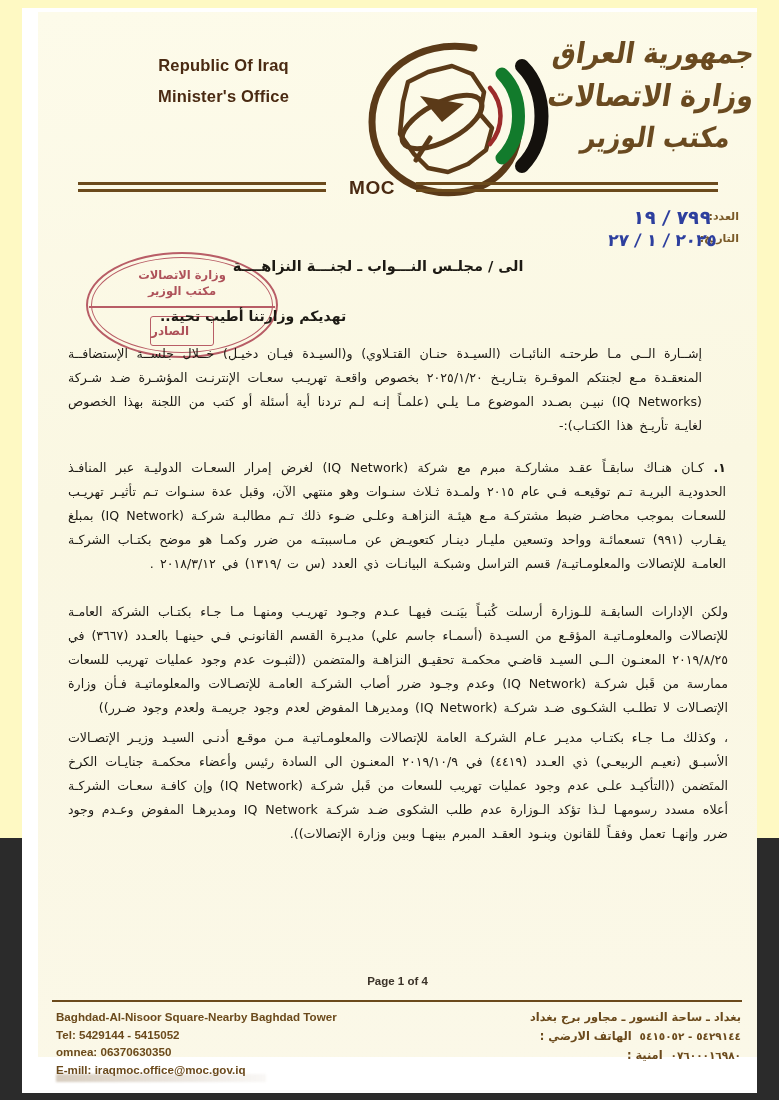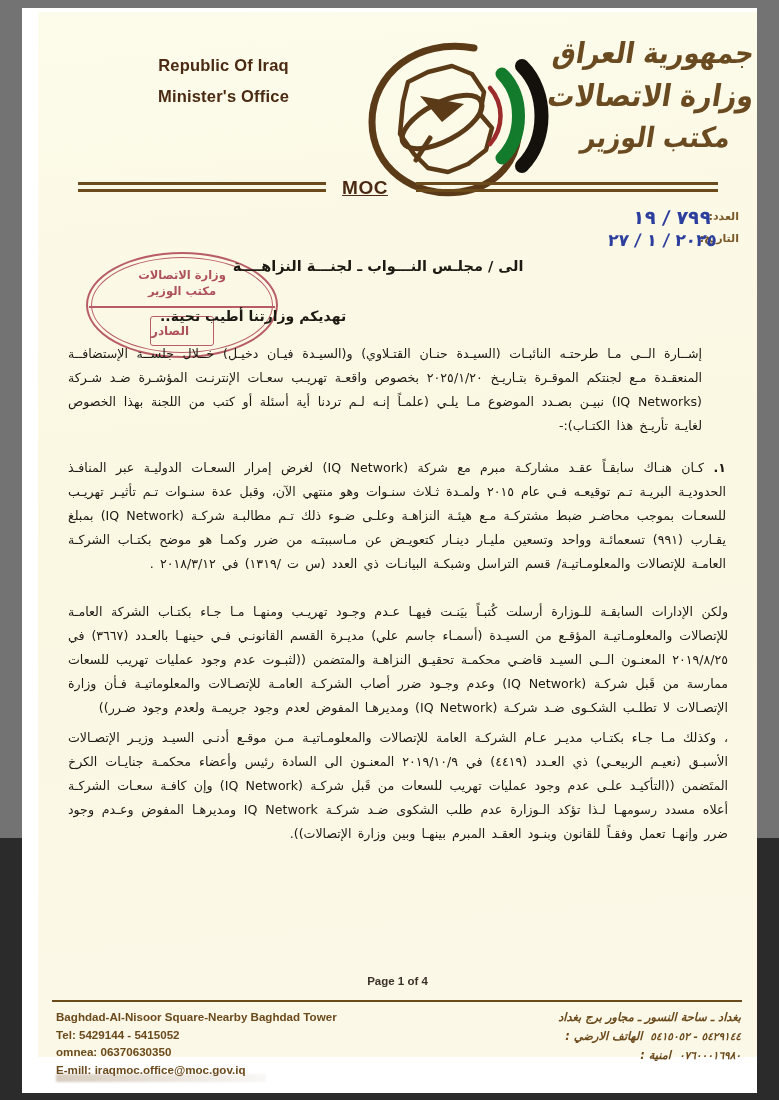--- a/index.html
+++ b/index.html
@@ -4,21 +4,21 @@
 <style>
   html,body{margin:0;padding:0;}
   body{
     width:779px;height:1100px;
     background:#2b2b2b;
     font-family:"Liberation Serif",serif;
     overflow:hidden;
   }
   .frame{
     position:absolute;left:0;top:0;width:779px;height:838px;
-    background:#737373;
+    background:#fef9c3;
   }
   .whitepad{
     position:absolute;left:22px;top:8px;width:735px;height:1085px;
     background:#ffffff;
   }
   .page{
     position:absolute;left:38px;top:12px;width:719px;height:1045px;
     background:#fbf9e6;
     background-image:linear-gradient(175deg,#fdfbea 0%,#faf7e2 45%,#fbf8e8 100%);
   }
@@ -51,23 +51,23 @@
   .rule-l,.rule-r{position:absolute;height:10px;}
   .rule-l{left:0;width:248px;}
   .rule-r{left:338px;width:302px;}
   .rule-l::before,.rule-r::before{
     content:"";position:absolute;left:0;right:0;top:0;height:2.6px;background:#6b4a1c;
   }
   .rule-l::after,.rule-r::after{
     content:"";position:absolute;left:0;right:0;top:7px;height:2.6px;background:#6b4a1c;
   }
   .moc{
-    position:absolute;left:248px;top:-5px;width:78px;text-align:center;
+    position:absolute;left:255px;top:-5px;width:78px;text-align:center;
     font-family:"Liberation Sans",sans-serif;font-weight:bold;
-    font-size:19px;color:#4a2a12;letter-spacing:.5px;text-decoration:underline;
+    font-size:19px;color:#4a2a12;letter-spacing:.5px;
   }
   
   .refbox{position:absolute;right:18px;top:196px;width:250px;height:52px;direction:rtl;}
   .ref-lbl{
     position:absolute;right:0;font-family:"DejaVu Sans",sans-serif;
     font-size:11px;font-weight:bold;color:#7a5a28;
   }
   .ref-lbl.a{top:2px;}
   .ref-lbl.b{top:24px;}
   .hand{
@@ -140,21 +140,21 @@
     position:absolute;left:14px;top:988px;width:690px;height:2.4px;background:#6b4a1c;
   }
   .foot-en{
     position:absolute;left:18px;top:996px;width:340px;
     font-family:"Liberation Sans",sans-serif;font-weight:bold;
     font-size:11.6px;line-height:17.5px;color:#6b4a1c;
   }
   .foot-ar{
     position:absolute;right:16px;top:996px;width:300px;direction:rtl;text-align:right;
     font-family:"DejaVu Sans",sans-serif;font-weight:bold;
-    font-size:11.4px;line-height:19px;color:#6b4a1c;font-style:italic;
+    font-size:11.4px;line-height:19px;color:#6b4a1c;
   }
   .foot-ar .nums{font-size:10.5px;letter-spacing:.5px;}
   .foot-fade{
     position:absolute;left:18px;top:1062px;width:210px;height:8px;
     background:linear-gradient(90deg,rgba(140,110,70,.35),rgba(140,110,70,.05));
     filter:blur(1px);
   }
 </style>
 </head>
 <body>

